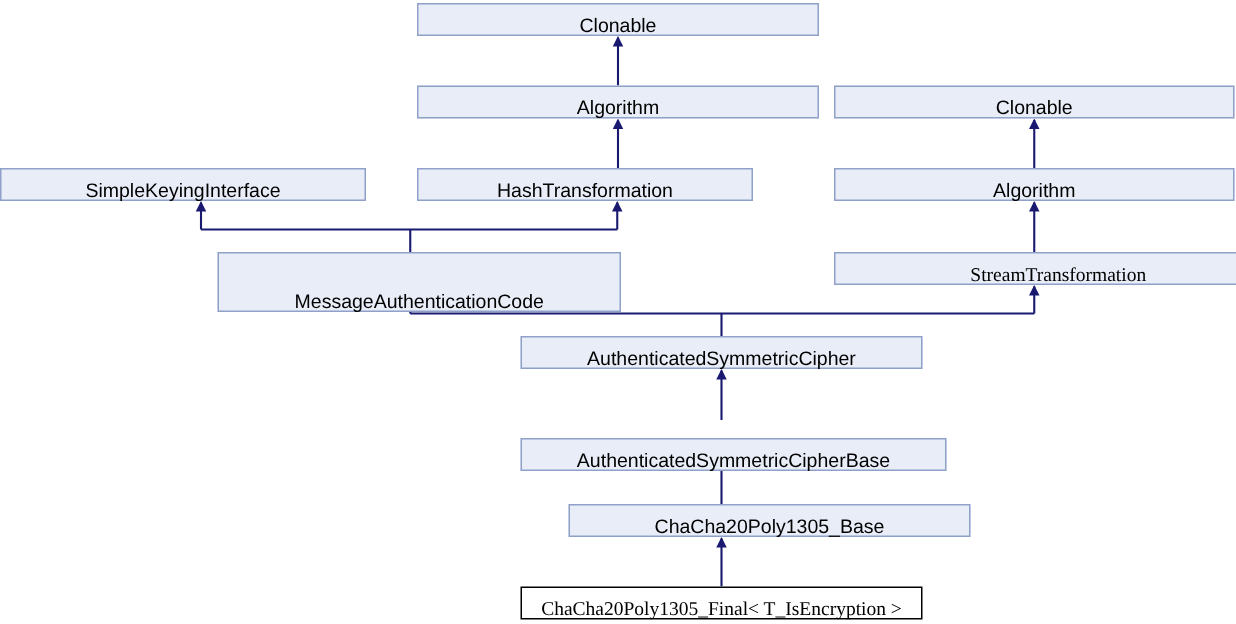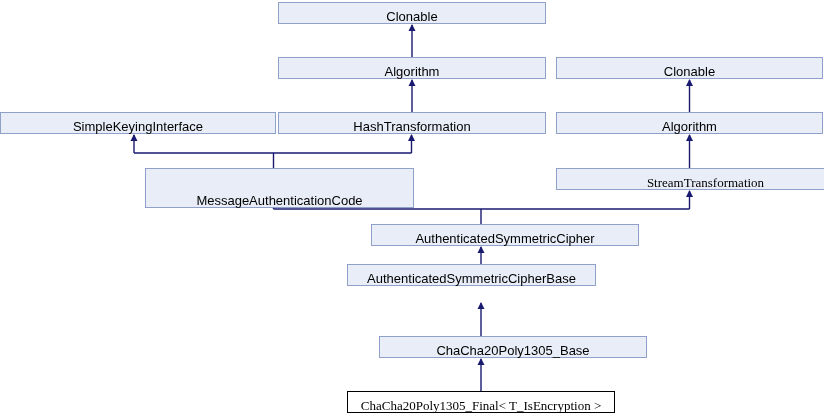--- a/index.html
+++ b/index.html
@@ -79,39 +79,39 @@
   <div>
       <div class="node" style="left: 278px; top: 2px; width: 268px; height: 22px;">
         <span>Clonable</span>
       </div>
       <div class="node" style="left: 278px; top: 57px; width: 268px; height: 22px;">
         <span>Algorithm</span>
       </div>
       <div class="node" style="left: 556px; top: 57px; width: 267px; height: 22px;">
         <span>Clonable</span>
       </div>
-      <div class="node" style="left: 0px; top: 112px; width: 276px; height: 22px;">
+      <div class="node" style="left: 0px; top: 112px; width: 244px; height: 22px;">
         <span>SimpleKeyingInterface</span>
       </div>
-      <div class="node" style="left: 278px; top: 112px; width: 268px; height: 22px;">
+      <div class="node" style="left: 278px; top: 112px; width: 224px; height: 22px;">
         <span>HashTransformation</span>
       </div>
       <div class="node" style="left: 556px; top: 112px; width: 267px; height: 22px;">
         <span>Algorithm</span>
       </div>
       <div class="node" style="left: 145px; top: 168px; width: 269px; height: 40px;">
         <span>MessageAuthenticationCode</span>
       </div>
       <div class="node" style="left: 556px; top: 168px; width: 299px; height: 22px; font-family: Liberation Serif, serif;">
         <span>StreamTransformation</span>
       </div>
-      <div class="node" style="left: 347px; top: 224px; width: 268px; height: 22px; margin-left: 24px;">
+      <div class="node" style="left: 347px; top: 224px; width: 268px; height: 22px;">
         <span>AuthenticatedSymmetricCipher</span>
       </div>
-      <div class="node" style="left: 347px; top: 264px; width: 249px; height: 22px;">
+      <div class="node" style="left: 347px; top: 292px; width: 284px; height: 22px;">
         <span>AuthenticatedSymmetricCipherBase</span>
       </div>
       <div class="node" style="left: 347px; top: 336px; width: 268px; height: 22px; margin-left: 32px;">
         <span>ChaCha20Poly1305_Base</span>
       </div>
       <div class="node current" style="left: 347px; top: 391px; width: 268px; height: 22px;">
         <span>ChaCha20Poly1305_Final&lt; T_IsEncryption &gt;</span>
       </div>
     </div>
 </div>

